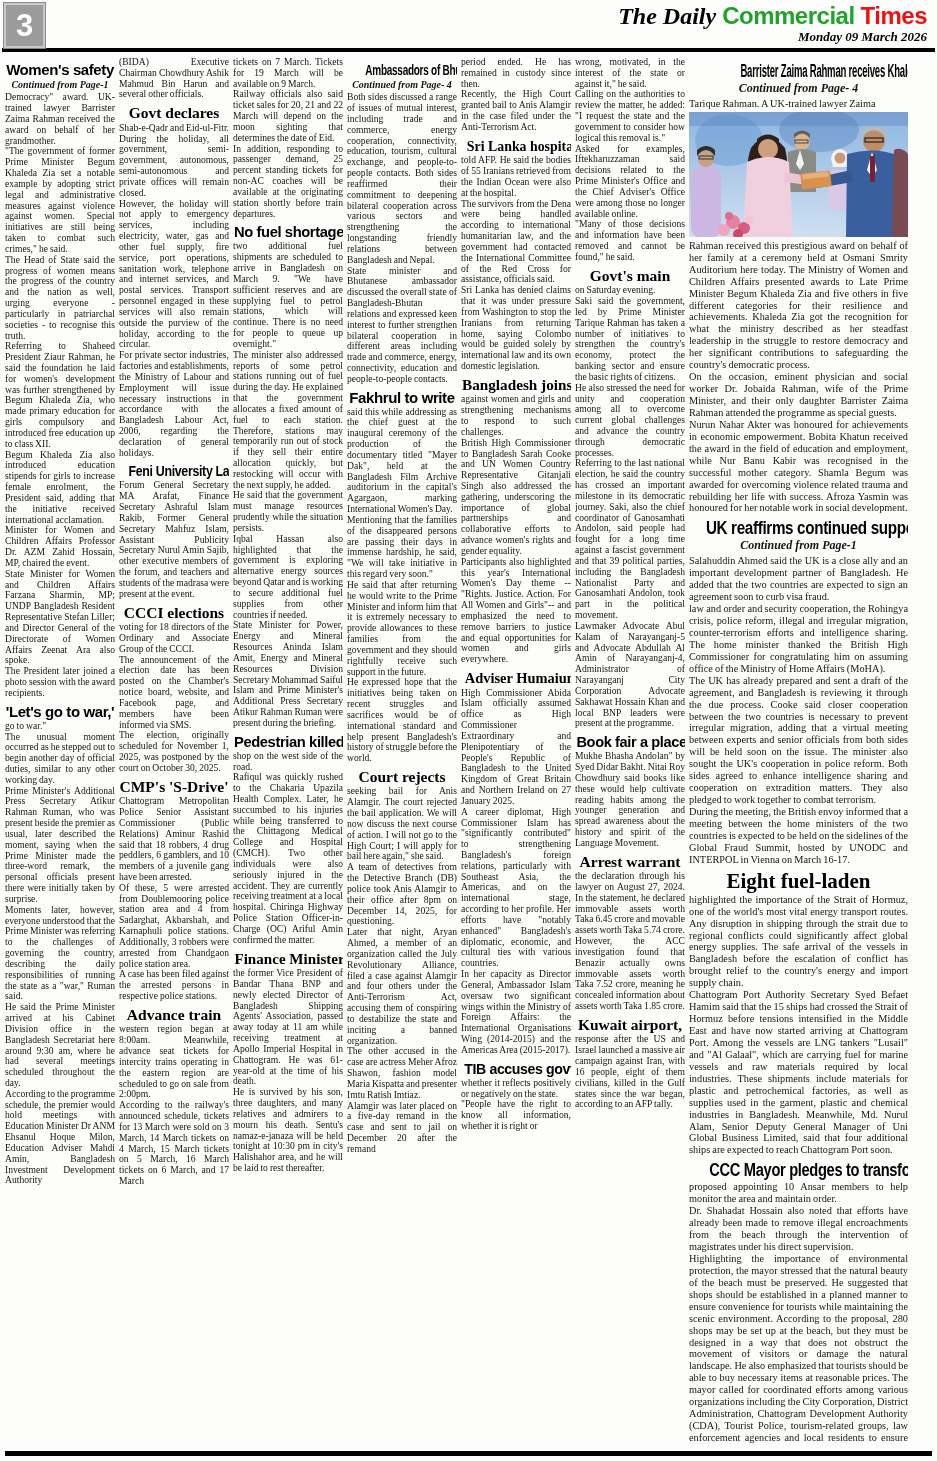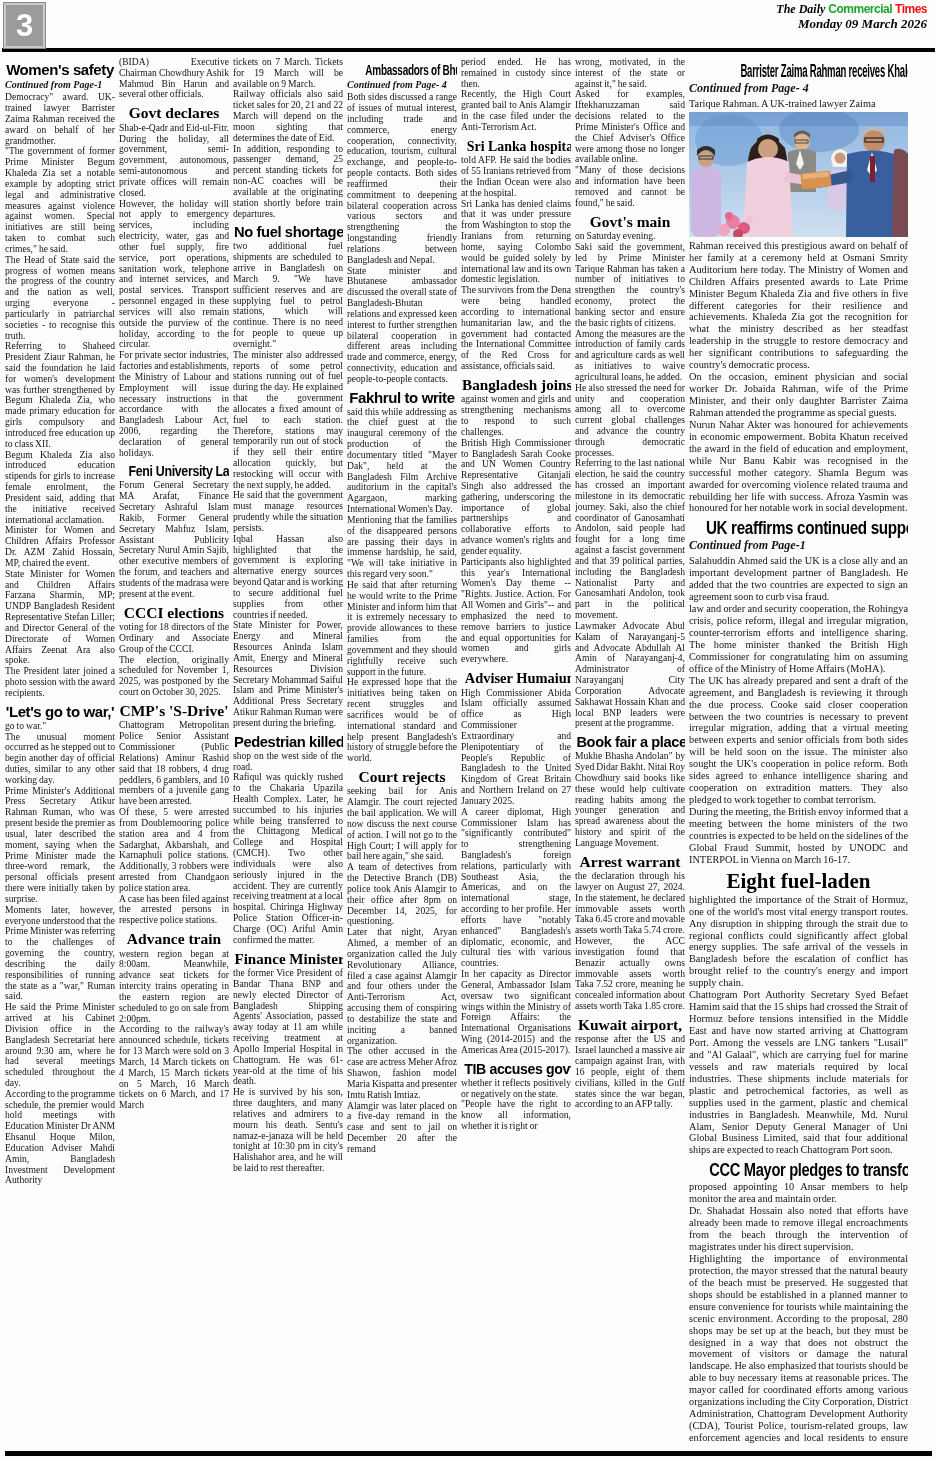--- a/index.html
+++ b/index.html
@@ -8,40 +8,40 @@
     background:#fdfdfb; color:#141414; overflow:hidden;
     font-family:"Liberation Serif", serif;
   }
   
   header { display:flex; justify-content:space-between; align-items:flex-start;
            padding:3px 10px 0 4px; height:45px; }
   .pageno { width:37px; height:41px; background:#9b9b9b; border:2px solid #c9c9c9;
             outline:1px solid #8a8a8a; color:#fff; display:flex; align-items:center; justify-content:center;
             font:700 31px "Liberation Sans", sans-serif; }
   .mast { text-align:right; line-height:1.05; }
-  .mastline { font-size:12px; white-space:nowrap; }
+  .mastline { font-size:24px; white-space:nowrap; }
   .daily { font-style:italic; font-weight:700; font-family:"Liberation Serif", serif; color:#000; }
   .brand { font-family:"Liberation Sans", sans-serif; font-weight:700; letter-spacing:-0.5px; }
   .green { color:#1fa32c; }
   .red   { color:#ee1111; }
   .date  { font-style:italic; font-weight:700; font-size:13px; color:#000; margin-top:1px; }
   .toprule { height:4px; background:#000; margin:0 2px; }
   
   main { display:flex; gap:4px; padding:5px 5px 0 5px; height:1392px; box-sizing:border-box; }
   .col { width:110px; flex:none; overflow:hidden; text-align:justify;
          font-size:9.6px; line-height:1.13; }
   .feature { width:219px; flex:none; overflow:hidden; text-align:justify;
              font-size:10.3px; line-height:1.16; }
   .article { margin-bottom:3px; }
   .headline { text-align:center; margin:5px 0 2px; line-height:1.0; white-space:nowrap; color:#000; }
   .headline.sans  { font-family:"Liberation Sans", sans-serif; font-weight:700; font-size:15px; letter-spacing:-0.4px; }
   .headline.serif { font-family:"Liberation Serif", serif;  font-weight:700; font-size:15.5px; }
   .feature .headline.sans  { font-size:18px; }
   .feature .headline.serif { font-size:21px; }
-  .continued { font-weight:700; font-style:italic; font-size:10px; margin:0 0 2px; }
+  .continued { text-align:center; font-weight:700; font-style:italic; font-size:10px; margin:0 0 2px; }
   .feature .continued { font-size:12px; }
   .article p { margin:0; word-spacing:-0.4px; }
   .photo-wrap { margin:2px 0 3px; line-height:0; }
   .bottomrule { position:absolute; left:5px; right:5px; bottom:5px; height:5px; background:#000; }
 </style>
 </head>
 <body>
 
 <div class="page">
 
@@ -92,20 +92,21 @@
           <p>However, the holiday will not apply to emergency services, including electricity, water, gas and other fuel supply, fire service, port operations, sanitation work, telephone and internet services, and postal services. Transport personnel engaged in these services will also remain outside the purview of the holiday, according to the circular.</p>
           <p>For private sector industries, factories and establishments, the Ministry of Labour and Employment will issue necessary instructions in accordance with the Bangladesh Labour Act, 2006, regarding the declaration of general holidays.</p>
         </article>
         <article class="article">
           <h2 class="headline sans" style="transform: scaleX(0.827068); transform-origin: center center;">Feni University Law</h2>
           <p>Forum General Secretary MA Arafat, Finance Secretary Ashraful Islam Rakib, Former General Secretary Mahfuz Islam, Assistant Publicity Secretary Nurul Amin Sajib, other executive members of the forum, and teachers and students of the madrasa were present at the event.</p>
         </article>
         <article class="article">
           <h2 class="headline serif">CCCI elections</h2>
           <p>voting for 18 directors of the Ordinary and Associate Group of the CCCI.</p>
+          <p>The announcement of the election date has been posted on the Chamber's notice board, website, and Facebook page, and members have been informed via SMS.</p>
           <p>The election, originally scheduled for November 1, 2025, was postponed by the court on October 30, 2025.</p>
         </article>
         <article class="article">
           <h2 class="headline serif">CMP's 'S-Drive'</h2>
           <p>Chattogram Metropolitan Police Senior Assistant Commissioner (Public Relations) Aminur Rashid said that 18 robbers, 4 drug peddlers, 6 gamblers, and 10 members of a juvenile gang have been arrested.</p>
           <p>Of these, 5 were arrested from Doublemooring police station area and 4 from Sadarghat, Akbarshah, and Karnaphuli police stations. Additionally, 3 robbers were arrested from Chandgaon police station area.</p>
           <p>A case has been filed against the arrested persons in respective police stations.</p>
         </article>
         <article class="article">
           <h2 class="headline serif">Advance train</h2>
@@ -162,22 +163,22 @@
         </article>
       </section>
     <section class="col">
         <article class="article">
           <p>period ended. He has remained in custody since then.</p>
           <p>Recently, the High Court granted bail to Anis Alamgir in the case filed under the Anti-Terrorism Act.</p>
         </article>
         <article class="article">
           <h2 class="headline serif" style="transform: scaleX(0.894309); transform-origin: center center;">Sri Lanka hospital</h2>
           <p>told AFP. He said the bodies of 55 Iranians retrieved from the Indian Ocean were also at the hospital.</p>
+          <p>The survivors from the Dena were being handled according to international humanitarian law, and the government had contacted the International Committee of the Red Cross for assistance, officials said.</p>
           <p>Sri Lanka has denied claims that it was under pressure from Washington to stop the Iranians from returning home, saying Colombo would be guided solely by international law and its own domestic legislation.</p>
-          <p>The survivors from the Dena were being handled according to international humanitarian law, and the government had contacted the International Committee of the Red Cross for assistance, officials said.</p>
         </article>
         <article class="article">
           <h2 class="headline serif" style="transform: scaleX(0.982143); transform-origin: center center;">Bangladesh joins</h2>
           <p>against women and girls and strengthening mechanisms to respond to such challenges.</p>
           <p>British High Commissioner to Bangladesh Sarah Cooke and UN Women Country Representative Gitanjali Singh also addressed the gathering, underscoring the importance of global partnerships and collaborative efforts to advance women's rights and gender equality.</p>
           <p>Participants also highlighted this year's International Women's Day theme -- "Rights. Justice. Action. For All Women and Girls"-- and emphasized the need to remove barriers to justice and equal opportunities for women and girls everywhere.</p>
         </article>
         <article class="article">
           <h2 class="headline serif" style="transform: scaleX(0.932203); transform-origin: center center;">Adviser Humaiun</h2>
           <p>High Commissioner Abida Islam officially assumed office as High Commissioner Extraordinary and Plenipotentiary of the People's Republic of Bangladesh to the United Kingdom of Great Britain and Northern Ireland on 27 January 2025.</p>
@@ -186,28 +187,28 @@
         </article>
         <article class="article">
           <h2 class="headline sans" style="transform: scaleX(0.940171); transform-origin: center center;">TIB accuses govt</h2>
           <p>whether it reflects positively or negatively on the state.</p>
           <p>"People have the right to know all information, whether it is right or</p>
         </article>
       </section>
     <section class="col">
         <article class="article">
           <p>wrong, motivated, in the interest of the state or against it," he said.</p>
+          <p>Calling on the authorities to review the matter, he added: "I request the state and the government to consider how logical this removal is."</p>
           <p>Asked for examples, Iftekharuzzaman said decisions related to the Prime Minister's Office and the Chief Adviser's Office were among those no longer available online.</p>
           <p>"Many of those decisions and information have been removed and cannot be found," he said.</p>
         </article>
         <article class="article">
           <h2 class="headline serif">Govt's main</h2>
           <p>on Saturday evening.</p>
           <p>Saki said the government, led by Prime Minister Tarique Rahman has taken a number of initiatives to strengthen the country's economy, protect the banking sector and ensure the basic rights of citizens.</p>
-          <p>Among the measures are the introduction of family cards and agriculture cards as well as initiatives to waive agricultural loans, he added.</p>
           <p>He also stressed the need for unity and cooperation among all to overcome current global challenges and advance the country through democratic processes.</p>
           <p>Referring to the last national election, he said the country has crossed an important milestone in its democratic journey. Saki, also the chief coordinator of Ganosamhati Andolon, said people had fought for a long time against a fascist government and that 39 political parties, including the Bangladesh Nationalist Party and Ganosamhati Andolon, took part in the political movement.</p>
           <p>Lawmaker Advocate Abul Kalam of Narayanganj-5 and Advocate Abdullah Al Amin of Narayanganj-4, Administrator of Narayanganj City Corporation Advocate Sakhawat Hossain Khan and local BNP leaders were present at the programme.</p>
         </article>
         <article class="article">
           <h2 class="headline sans" style="transform: scaleX(0.973451); transform-origin: center center;">Book fair a place</h2>
           <p>Mukhe Bhasha Andolan" by Syed Didar Bakht. Nitai Roy Chowdhury said books like these would help cultivate reading habits among the younger generation and spread awareness about the history and spirit of the Language Movement.</p>
         </article>
         <article class="article">
           <h2 class="headline serif">Arrest warrant</h2>

